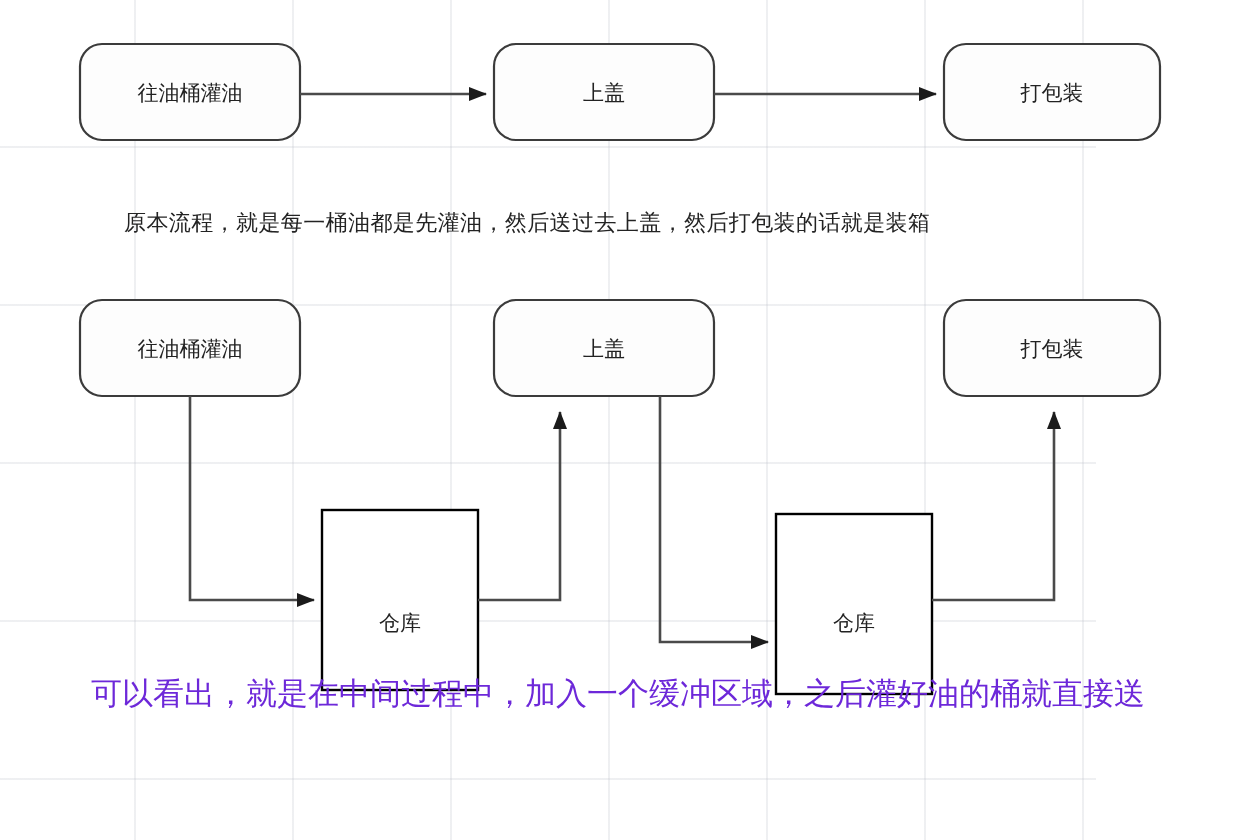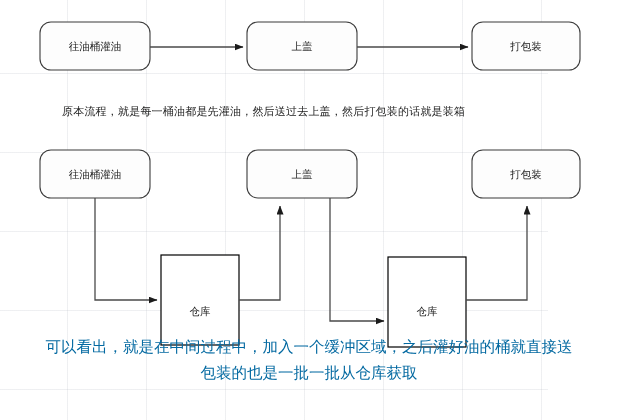--- a/index.html
+++ b/index.html
@@ -68,21 +68,21 @@
     white-space: nowrap;
     font-family: Liberation Sans, sans-serif;
   }
   .caption-large {
     position: absolute;
     left: 28px;
     width: 562px;
     top: 334px;
     font-size: 15.5px;
     line-height: 26px;
-    color: #0369a1;
+    color: #6d28d9;
     text-align: center;
     font-family: "DejaVu Sans", "Liberation Sans", sans-serif;
   }
 </style>
 </head>
 <body>
 
 <div id="canvas-root">
 
   <div class="grid-bg"></div>
@@ -140,16 +140,15 @@
     <path class="edge" d="M95,198 L95,300 L157,300" marker-end="url(#arrowhead)"></path>
     <path class="edge" d="M239,300 L280,300 L280,206" marker-end="url(#arrowhead)"></path>
     <path class="edge" d="M330,198 L330,321 L384,321" marker-end="url(#arrowhead)"></path>
     <path class="edge" d="M466,300 L527,300 L527,206" marker-end="url(#arrowhead)"></path>
   </svg>
 
   <div class="caption-small" style="left:62px; top:104px;">原本流程，就是每一桶油都是先灌油，然后送过去上盖，然后打包装的话就是装箱</div>
 
   <div class="caption-large">
     <div>可以看出，就是在中间过程中，加入一个缓冲区域，之后灌好油的桶就直接送</div>
-    <div>包装的也是一批一批从仓库获取</div>
   </div>
 
 </div>
 
 </body></html>

